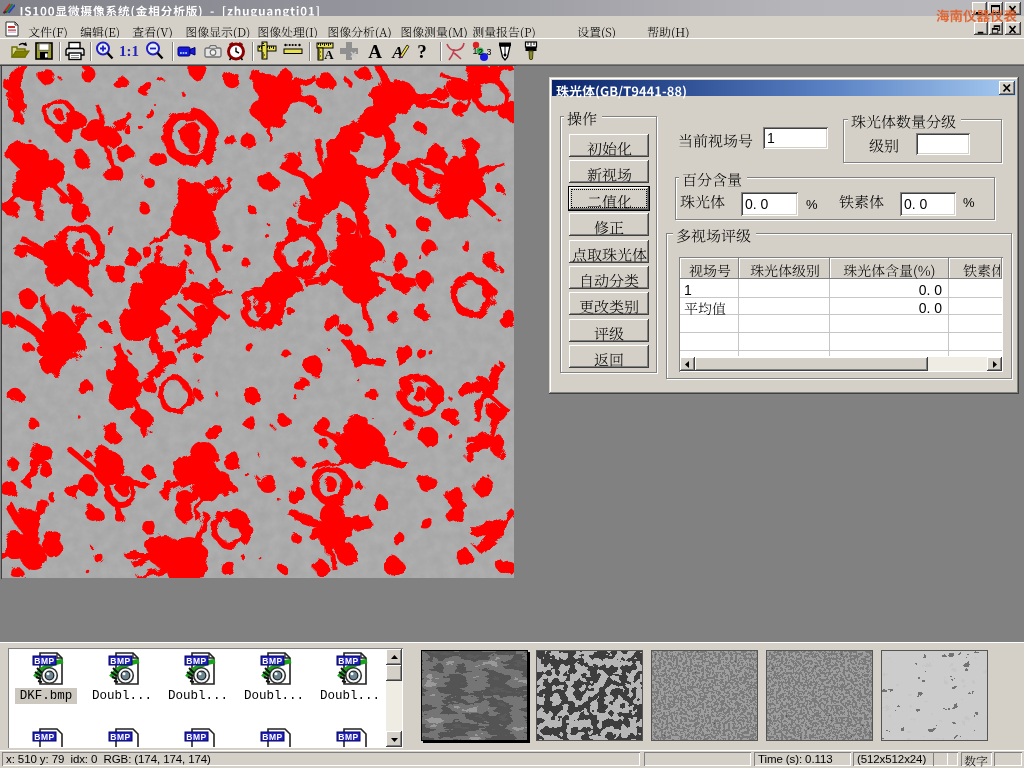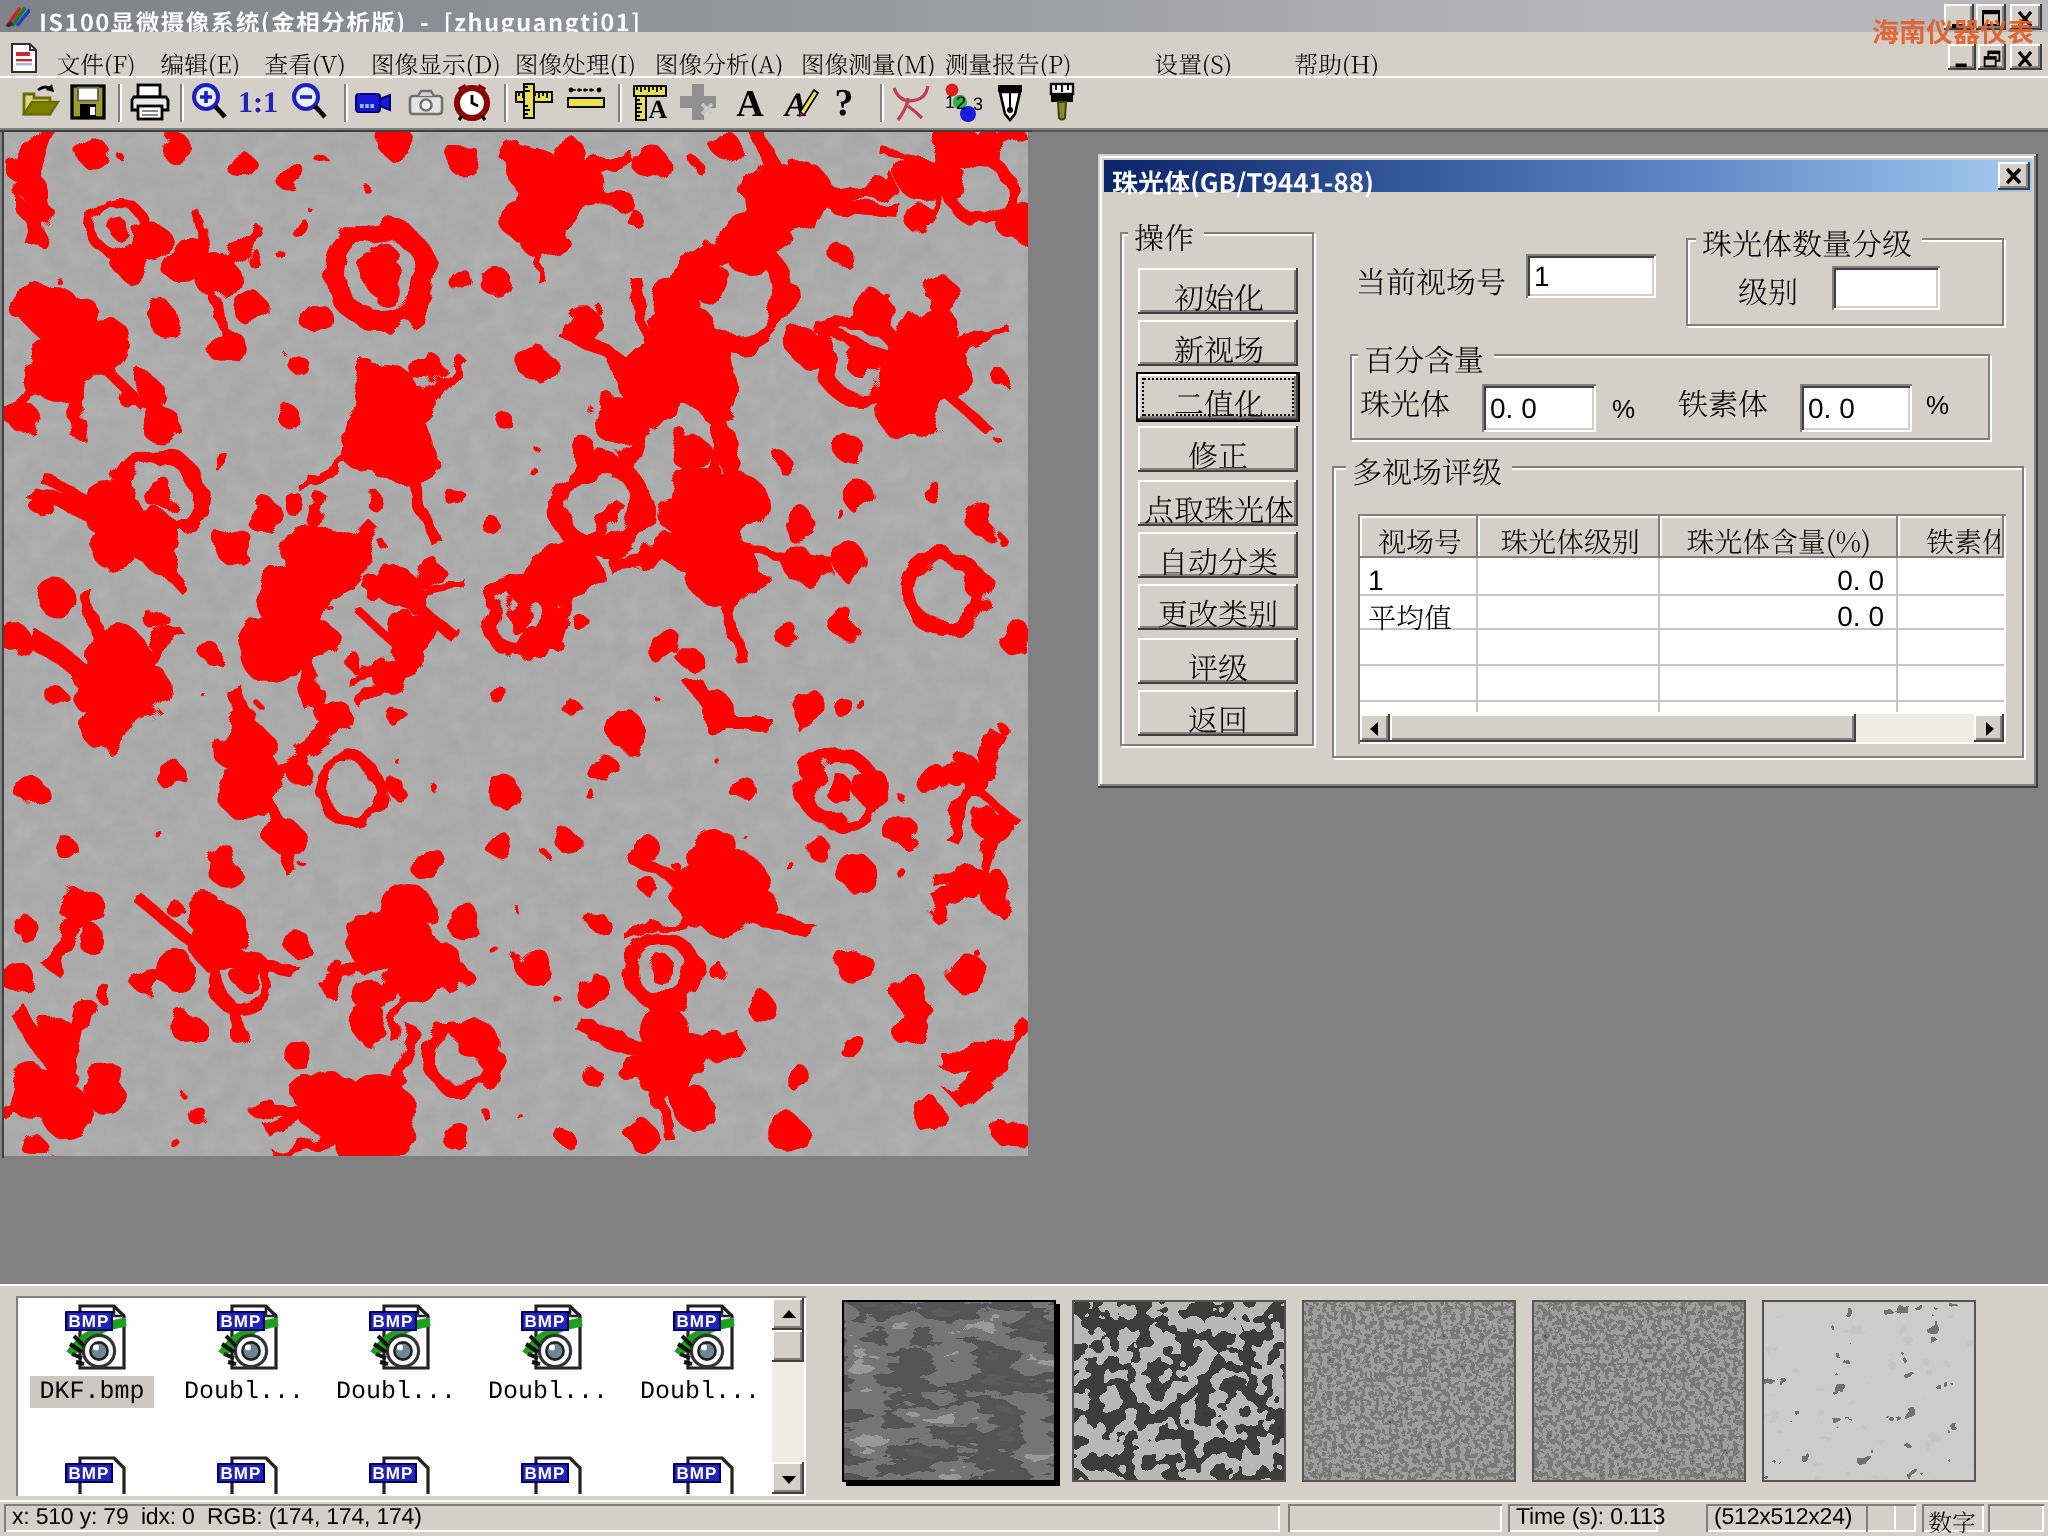--- a/index.html
+++ b/index.html
@@ -1074,19 +1074,19 @@
           <feFuncG type="discrete" tableValues="0.45 0.8 0.78"></feFuncG>
           <feFuncB type="discrete" tableValues="0.45 0.8 0.78"></feFuncB>
           <feFuncA type="linear" slope="0" intercept="1"></feFuncA>
         </feComponentTransfer>
 </filter>
       <rect width="107" height="91" filter="url(#t5)"></rect>
     </svg></div>
 <div class="abs" style="left:0;top:750px;width:1024px;height:18px;background:#d4d0c8;border-top:1px solid #fff"></div>
 <div class="abs panel" style="left:2px;top:752px;width:638px;height:14px">x: 510 y: 79&nbsp;&nbsp;idx: 0&nbsp;&nbsp;RGB: (174, 174, 174)</div>
 <div class="abs panel" style="left:644px;top:752px;width:107px;height:14px"></div>
-<div class="abs panel" style="left:754px;top:752px;width:75px;height:14px">Time (s): 0.113</div>
+<div class="abs panel" style="left:754px;top:752px;width:97px;height:14px">Time (s): 0.113</div>
 <div class="abs panel" style="left:853px;top:752px;width:95px;height:14px">(512x512x24)</div>
 <div class="abs panel" style="left:933px;top:752px;width:25px;height:14px"></div>
 <div class="abs panel" style="left:961px;top:752px;width:31px;height:14px"></div>
 <svg style="position:absolute;left:964px;top:752px;overflow:visible" width="24" height="17" viewBox="0 -13.8 24 17.2">
     <path d="M6 -9.3 5 -9.7C4.8 -9 4.5 -8.3 4.2 -7.9L4.5 -7.7C4.8 -8.1 5.2 -8.6 5.6 -9.1C5.8 -9 6 -9.2 6 -9.3ZM1.2 -9.5 1.1 -9.4C1.5 -9.1 1.9 -8.4 1.9 -7.9C2.6 -7.4 3.1 -8.7 1.2 -9.5ZM3.4 -4.2C3.8 -4.2 3.9 -4.3 3.9 -4.4L2.9 -4.7C2.8 -4.4 2.6 -4 2.4 -3.5H0.5L0.6 -3.2H2.2C1.8 -2.6 1.5 -2 1.2 -1.7C1.9 -1.5 2.8 -1.2 3.6 -0.9C2.9 -0.2 1.9 0.3 0.7 0.7L0.7 0.9C2.2 0.6 3.3 0.1 4.1 -0.6C4.5 -0.4 4.8 -0.2 5 0.1C5.6 0.3 5.8 -0.4 4.5 -1.1C5 -1.7 5.4 -2.3 5.6 -3.1C5.9 -3.1 6 -3.2 6.1 -3.3L5.4 -3.9L5 -3.5H3.1ZM5 -3.2C4.8 -2.5 4.4 -1.8 4 -1.3C3.5 -1.5 2.9 -1.7 2 -1.8C2.3 -2.2 2.6 -2.7 2.9 -3.2ZM8.7 -9.7 7.5 -10C7.2 -7.9 6.6 -5.7 5.8 -4.3L6 -4.2C6.4 -4.7 6.8 -5.3 7.1 -6C7.3 -4.6 7.7 -3.3 8.3 -2.1C7.5 -1 6.5 -0.1 5 0.7L5.1 0.9C6.7 0.2 7.8 -0.6 8.6 -1.6C9.2 -0.6 9.9 0.2 11 0.9C11.1 0.6 11.3 0.5 11.6 0.5L11.7 0.3C10.5 -0.3 9.6 -1.1 9 -2.1C9.8 -3.4 10.3 -5 10.5 -7H11.4C11.5 -7 11.6 -7 11.7 -7.2C11.3 -7.5 10.7 -8 10.7 -8L10.2 -7.3H7.6C7.9 -8 8.1 -8.7 8.2 -9.5C8.5 -9.5 8.6 -9.6 8.7 -9.7ZM7.5 -7H9.7C9.6 -5.3 9.3 -3.9 8.6 -2.7C8 -3.8 7.5 -5 7.3 -6.4ZM5.7 -8.2 5.2 -7.6H3.7V-9.6C4 -9.6 4.2 -9.7 4.2 -9.9L3.1 -10V-7.5L0.6 -7.6L0.7 -7.2H2.8C2.2 -6.2 1.4 -5.3 0.4 -4.7L0.6 -4.5C1.6 -5 2.5 -5.7 3.1 -6.5V-4.7H3.3C3.5 -4.7 3.7 -4.8 3.7 -4.9V-6.7C4.3 -6.3 5 -5.6 5.3 -5.1C6 -4.7 6.3 -6.1 3.7 -7V-7.2H6.3C6.4 -7.2 6.6 -7.3 6.6 -7.4C6.3 -7.7 5.7 -8.2 5.7 -8.2Z M17.3 -10.1 17.2 -10C17.6 -9.6 18 -8.9 18.1 -8.4C18.8 -7.9 19.4 -9.4 17.3 -10.1ZM14 -8.8 13.8 -8.8C13.9 -7.9 13.4 -7.2 12.9 -7C12.7 -6.8 12.6 -6.6 12.6 -6.4C12.8 -6.1 13.2 -6.1 13.5 -6.3C13.8 -6.6 14.1 -7.1 14.2 -7.8H22.1C21.9 -7.4 21.7 -6.8 21.5 -6.4L21.6 -6.3C22.1 -6.7 22.7 -7.3 23 -7.7C23.3 -7.7 23.4 -7.7 23.5 -7.8L22.6 -8.7L22.1 -8.2H14.1C14.1 -8.4 14.1 -8.6 14 -8.8ZM22.4 -4.1 21.8 -3.4H18.3V-4.5C18.6 -4.5 18.7 -4.6 18.7 -4.8C19.5 -5.1 20.3 -5.6 20.9 -6C21.1 -6 21.3 -6 21.4 -6.1L20.5 -6.9L20 -6.4H14.6L14.7 -6.1H19.9C19.5 -5.7 18.9 -5.2 18.4 -4.8L17.7 -4.9V-3.4H12.6L12.7 -3.1H17.7V-0.2C17.7 0 17.6 0.1 17.4 0.1C17.1 0.1 15.6 -0 15.6 -0V0.2C16.2 0.2 16.6 0.3 16.8 0.4C17 0.5 17 0.7 17.1 0.9C18.2 0.8 18.3 0.4 18.3 -0.1V-3.1H23.1C23.3 -3.1 23.4 -3.1 23.4 -3.3C23 -3.6 22.4 -4.1 22.4 -4.1Z" fill="#000"></path>
   </svg>
 <div class="abs panel" style="left:994px;top:752px;width:28px;height:14px"></div>
 </body></html>

